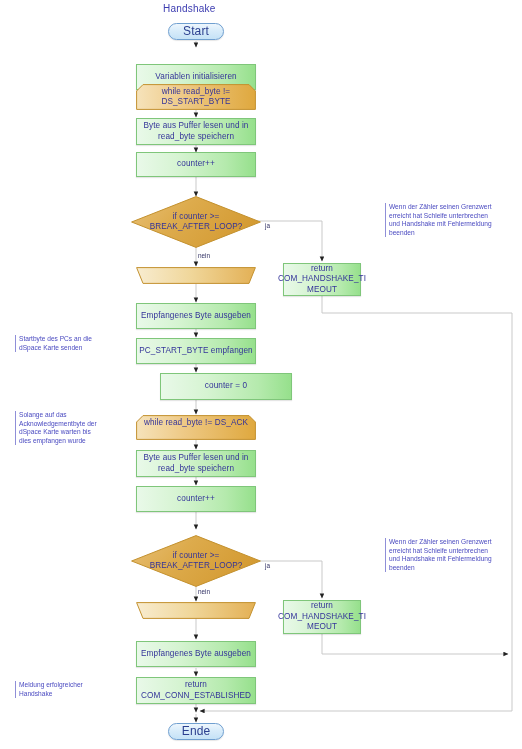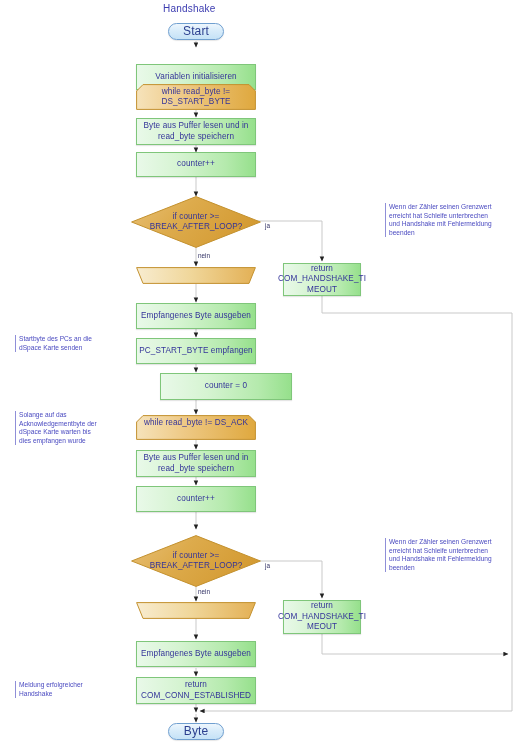--- a/index.html
+++ b/index.html
@@ -241,21 +241,21 @@
 
   <div class="node process" style="left:283px;top:600px;width:78px;height:34px;">return
 COM_HANDSHAKE_TI
 MEOUT</div>
 
   <div class="node process" style="left:136px;top:641px;width:120px;height:26px;">Empfangenes Byte ausgeben</div>
 
   <div class="node process" style="left:136px;top:677px;width:120px;height:27px;">return
 COM_CONN_ESTABLISHED</div>
 
-  <div class="node terminator" style="left:168px;top:723px;width:56px;height:17px;">Byte</div>
+  <div class="node terminator" style="left:168px;top:723px;width:56px;height:17px;">Ende</div>
 
   <div class="annotation" style="left:385px;top:203px;width:130px;">Wenn der Zähler seinen Grenzwert
 erreicht hat Schleife unterbrechen
 und Handshake mit Fehlermeldung
 beenden</div>
 
   <div class="annotation" style="left:15px;top:335px;width:100px;">Startbyte des PCs an die
 dSpace Karte senden</div>
 
   <div class="annotation" style="left:15px;top:411px;width:100px;">Solange auf das

